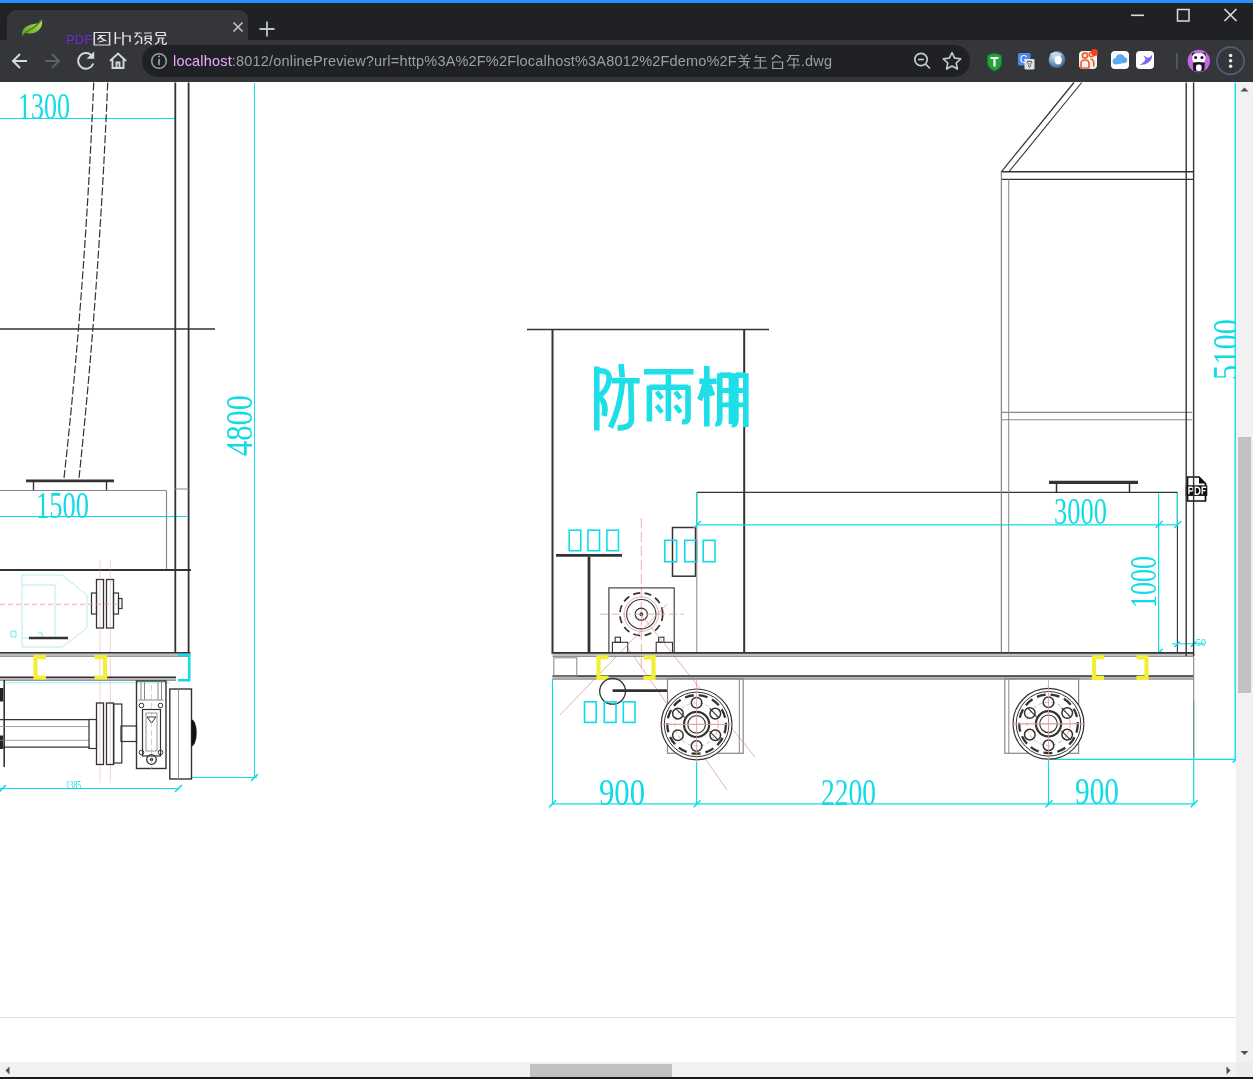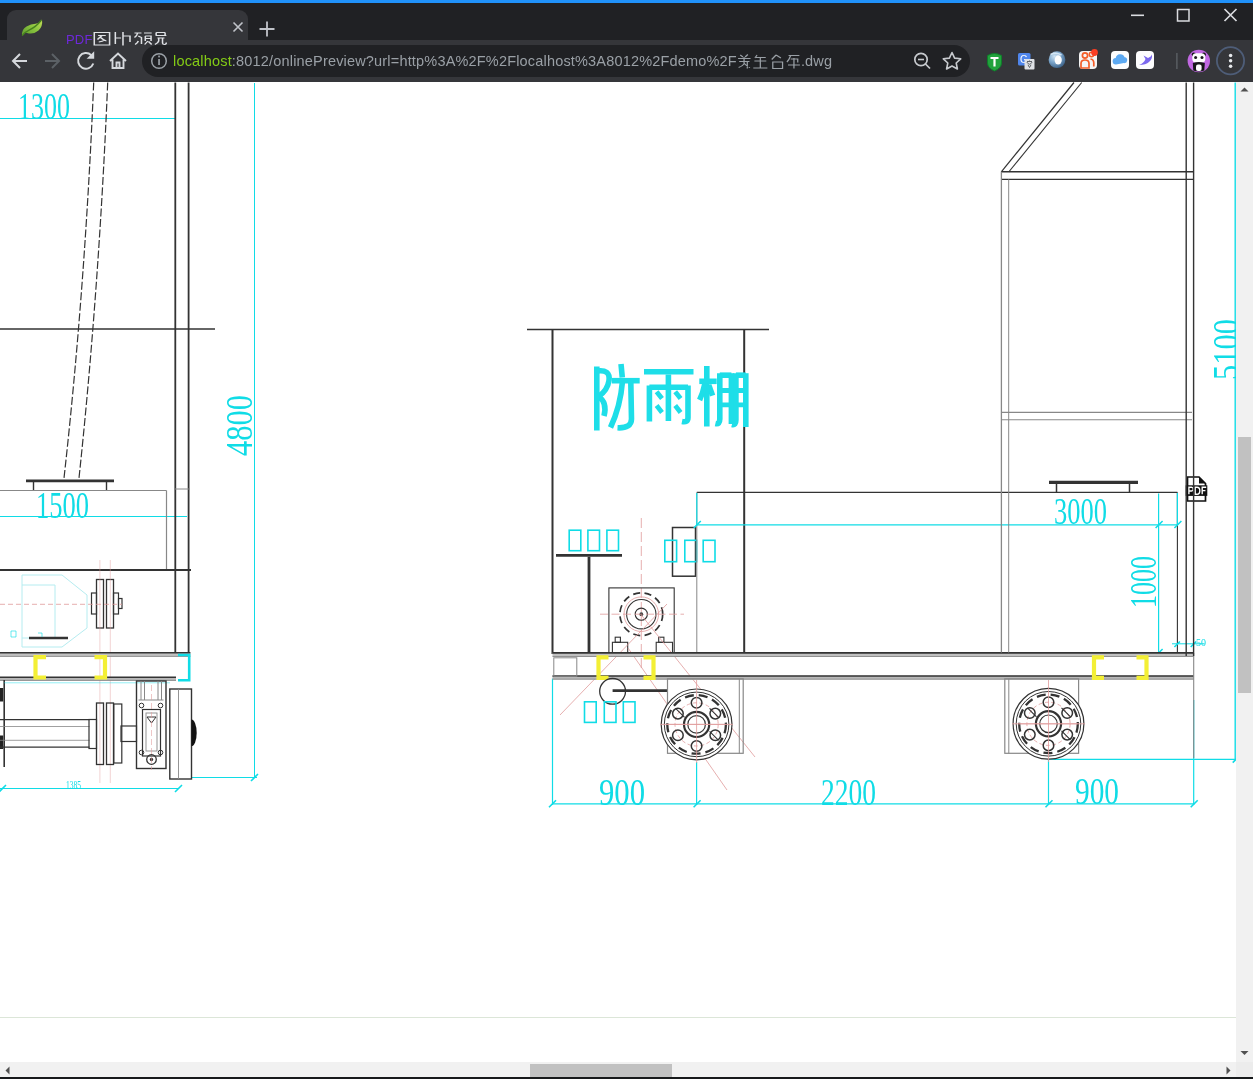--- a/index.html
+++ b/index.html
@@ -406,21 +406,21 @@
     <circle cx="1202" cy="17.5" r="1.5" fill="#17171a"></circle>
     <path d="M1192.8 23 Q1198.8 21 1204.8 23 L1204.3 30.5 Q1198.8 32.5 1193.3 30.5 Z" fill="#17171a"></path>
     <rect x="1196" y="24.5" width="5.6" height="6.5" rx="2" fill="#fdfdfd"></rect>
 
     <circle cx="1230.5" cy="20.8" r="13.6" fill="none" stroke="#4e5d78" stroke-width="1.8"></circle>
     <circle cx="1230.6" cy="15.4" r="1.75" fill="#e8eaed"></circle>
     <circle cx="1230.6" cy="20.8" r="1.75" fill="#e8eaed"></circle>
     <circle cx="1230.6" cy="26.2" r="1.75" fill="#e8eaed"></circle>
   </svg>
 
-  <div class="abs" style="left:173px;top:13px;font-size:14.5px;letter-spacing:0.18px;color:#9aa0a6;white-space:nowrap;z-index:3"><span style="color:#84cc16">localhost</span>:8012/onlinePreview?url=http%3A%2F%2Flocalhost%3A8012%2Fdemo%2F<svg width="64" height="15" viewBox="0 0 59 15" preserveAspectRatio="none" style="vertical-align:-2.5px">
+  <div class="abs" style="left:173px;top:13px;font-size:14.5px;letter-spacing:0.18px;color:#9aa0a6;white-space:nowrap;z-index:3"><span style="color:#f0abfc">localhost</span>:8012/onlinePreview?url=http%3A%2F%2Flocalhost%3A8012%2Fdemo%2F<svg width="64" height="15" viewBox="0 0 59 15" preserveAspectRatio="none" style="vertical-align:-2.5px">
       <g stroke="#9aa0a6" stroke-width="1.15" fill="none">
 
         <path d="M3 1 L5.5 3 M10 0.5 L7.5 3 M1 4.5 H12.5 M2 7.5 H11.5 M6.5 3 V10 M6.5 10 Q4.5 12.5 1.5 13.5 M6.8 9.5 Q9 12.5 12 13.5 M9.5 7.5 V14.5"></path>
 
         <path d="M18.5 1 L16.5 4 M21.5 3.5 V14 M16 7 H27 M17.5 3.5 H26.5 M15 14 H28"></path>
 
         <path d="M36 1 L32 5.5 M36 1 L40.5 4 M33 8 H42 V14.5 H33 Z"></path>
 
         <path d="M47.5 1.5 H57.5 M49.5 1.5 Q48 6 46 8 M52.5 4 V14.5 M47 11 H58 M49.5 5 H56 V8.5"></path>
       </g>

